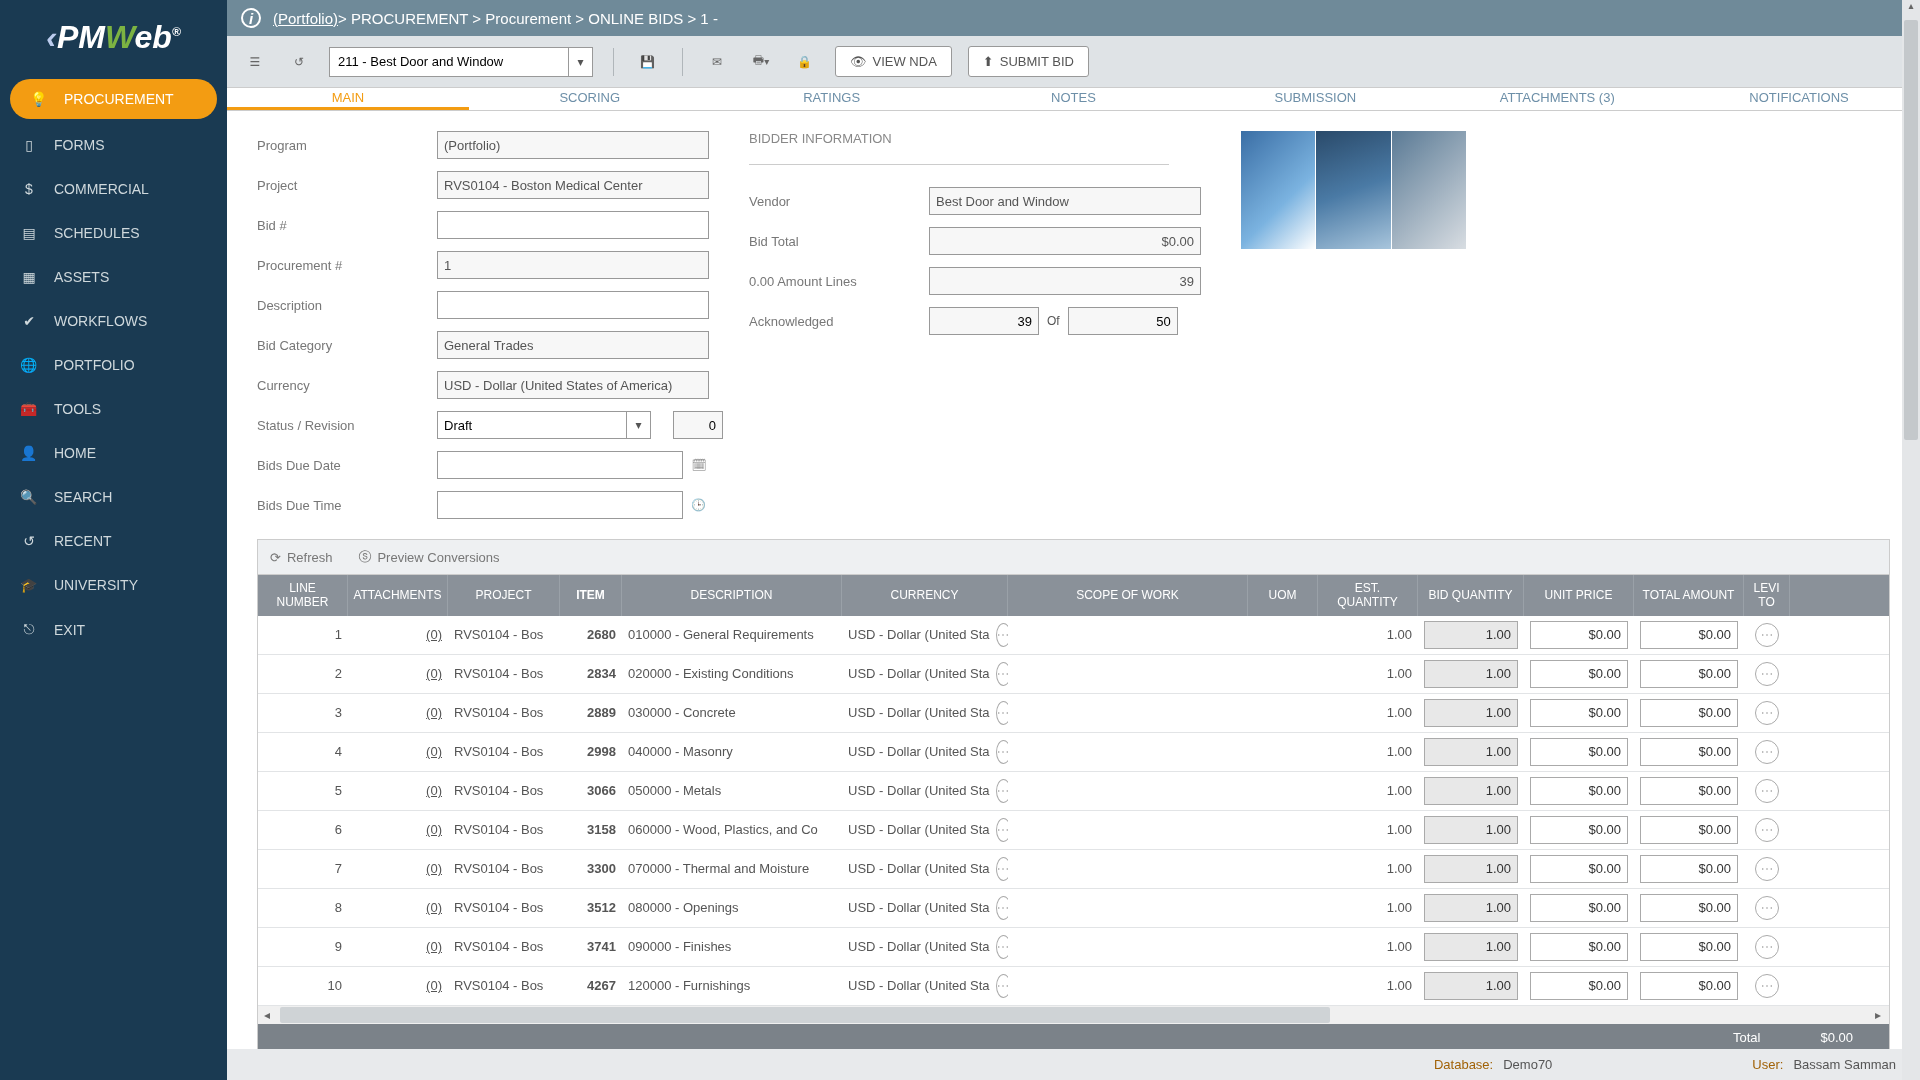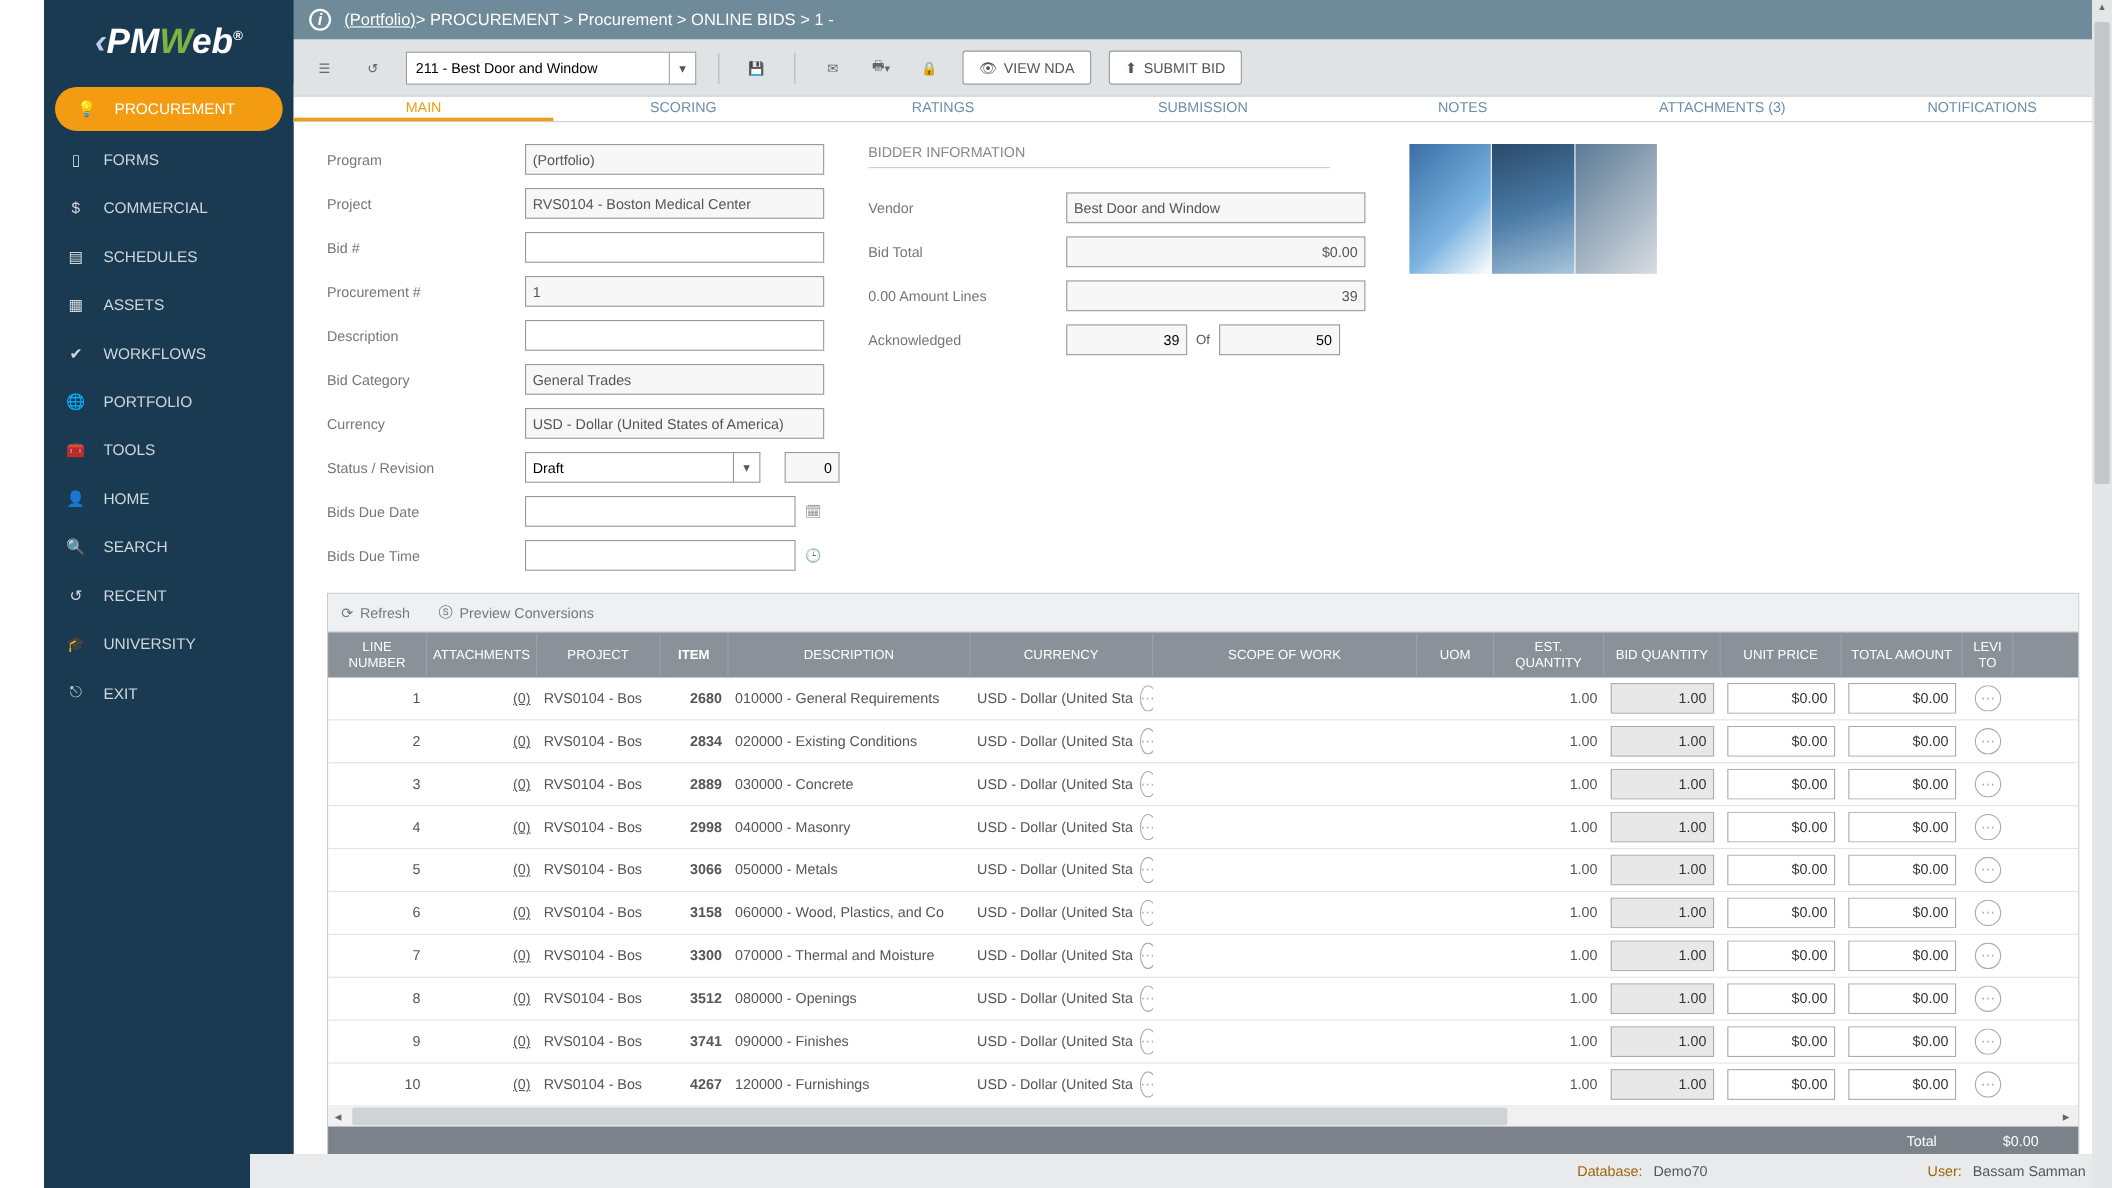--- a/index.html
+++ b/index.html
@@ -1,18 +1,18 @@
 <!DOCTYPE html>
 <html><head>
 <meta charset="utf-8">
 <style>
 * { box-sizing: border-box; margin: 0; padding: 0; }
 body { font-family: Arial, Helvetica, sans-serif; font-size: 12px; color: #555; background: #fff; width: 1920px; height: 1080px; overflow: hidden; position: relative; }
 
-.app { display: flex; height: 100%; margin-left: 40px; }
+.app { display: flex; height: 100%; }
 
 
 .sidebar { width: 227px; background: #1a3a52; color: #cfd8dc; flex-shrink: 0; }
 .logo { height: 75px; display: flex; align-items: center; justify-content: center; background: #1a3a52; }
 .logo-text { font-size: 32px; font-weight: bold; color: #fff; font-style: italic; }
 .logo-text .green { color: #7cb342; }
 .nav-item { display: flex; align-items: center; padding: 14px 18px; color: #cfd8dc; cursor: pointer; font-size: 14px; }
 .nav-item.active { background: #f39c12; color: #fff; border-radius: 24px; margin: 4px 10px; padding: 12px 18px; }
 .nav-icon { width: 22px; margin-right: 14px; display: flex; align-items: center; justify-content: center; }
 
@@ -50,21 +50,21 @@
 .form-input.right { text-align: right; }
 .status-row { display: flex; gap: 22px; width: 272px; }
 .status-select { display: flex; flex: 1; }
 .status-select input { flex: 1; height: 28px; border: 1px solid #999; padding: 0 6px; font-size: 13px; }
 .status-select .dd-btn { height: 28px; }
 .rev-input { width: 50px; height: 28px; border: 1px solid #999; background: #f7f7f7; text-align: right; padding: 0 6px; font-size: 13px; }
 .date-row { display: flex; align-items: center; gap: 6px; width: 272px; }
 .date-input { flex: 1; height: 28px; border: 1px solid #999; padding: 0 6px; }
 .icon-btn-sm { width: 20px; height: 20px; display: flex; align-items: center; justify-content: center; color: #777; cursor: pointer; }
 
-.bidder-header { color: #888; font-size: 13px; padding-bottom: 6px; border-bottom: 1px solid #ccc; width: 420px; margin-bottom: 10px; position: relative; }
+.bidder-header { color: #888; font-size: 13px; padding-bottom: 18px; border-bottom: 1px solid #ccc; width: 420px; margin-bottom: 10px; position: relative; }
 .ack-row { display: flex; align-items: center; gap: 8px; }
 .ack-input { width: 110px; height: 28px; border: 1px solid #999; background: #f7f7f7; text-align: right; padding: 0 6px; font-size: 13px; }
 
 .thumb-box { width: 225px; height: 118px; display: flex; gap: 1px; }
 .thumb-box div{ flex:1; }
 
 
 .grid-wrap { margin: 0 30px 30px; border: 1px solid #ccc; }
 .grid-toolbar { background: #eef0f2; padding: 8px 12px; display: flex; gap: 26px; color: #777; border-bottom: 1px solid #ccc; }
 .grid-tool { display: flex; align-items: center; gap: 6px; cursor: pointer; font-size: 13px; }
@@ -201,22 +201,22 @@
       <button class="action-btn">
           <span>⬆</span>
           <span>SUBMIT BID</span>
         </button>
     </div>
 
     <div class="tabs">
       <div class="tab active">MAIN</div>
       <div class="tab">SCORING</div>
       <div class="tab">RATINGS</div>
+      <div class="tab">NOTES</div>
       <div class="tab">SUBMISSION</div>
-      <div class="tab">NOTES</div>
       <div class="tab">ATTACHMENTS (3)</div>
       <div class="tab">NOTIFICATIONS</div>
     </div>
 
   <div class="scroll-inner">
     <div class="form-area">
       <div class="form-col">
         <div class="form-row">
               <span class="form-label">Program</span>
               <input class="form-input" readonly="" value="(Portfolio)" style="">

